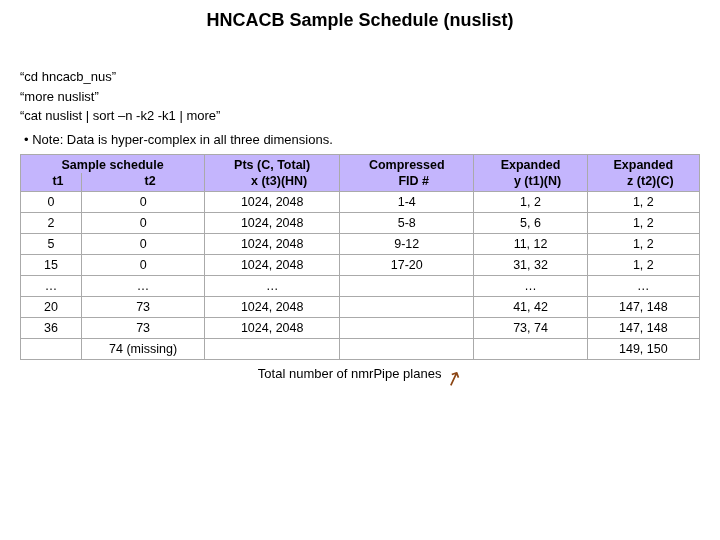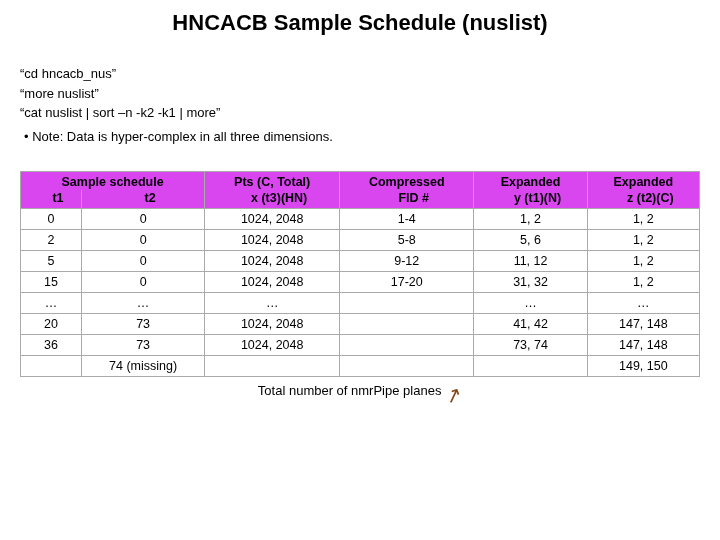--- a/index.html
+++ b/index.html
@@ -8,54 +8,54 @@
       background: #fff;
       width: 720px;
       height: 540px;
       overflow: hidden;
       display: flex;
       flex-direction: column;
       align-items: center;
       padding: 10px 20px;
     }
     h1 {
-      font-size: 22px;
+      font-size: 18px;
       font-weight: bold;
-      margin-bottom: 8px;
+      margin-bottom: 16px;
       text-align: right;
     }
     .commands {
       align-self: flex-start;
       font-size: 13px;
       line-height: 1.5;
       margin-bottom: 4px;
       margin-top: 20px;
     }
     .notes {
       align-self: flex-start;
       font-size: 13px;
       line-height: 1.6;
-      margin-bottom: 24px;
+      margin-bottom: 4px;
     }
     .notes .bullet {
       margin-left: 4px;
     }
     table {
       border-collapse: collapse;
       width: 100%;
       font-size: 12.5px;
     }
     th, td {
       border: 1px solid #aaa;
       padding: 3px 8px;
       text-align: center;
     }
     th {
       font-weight: bold;
-      background: #d946ef;
+      background: #c4b5fd;
     }
     .header-top th {
       border-bottom: none;
       padding-bottom: 1px;
     }
     .header-bottom th {
       border-top: none;
       padding-top: 1px;
       padding-left: 22px;
     }

